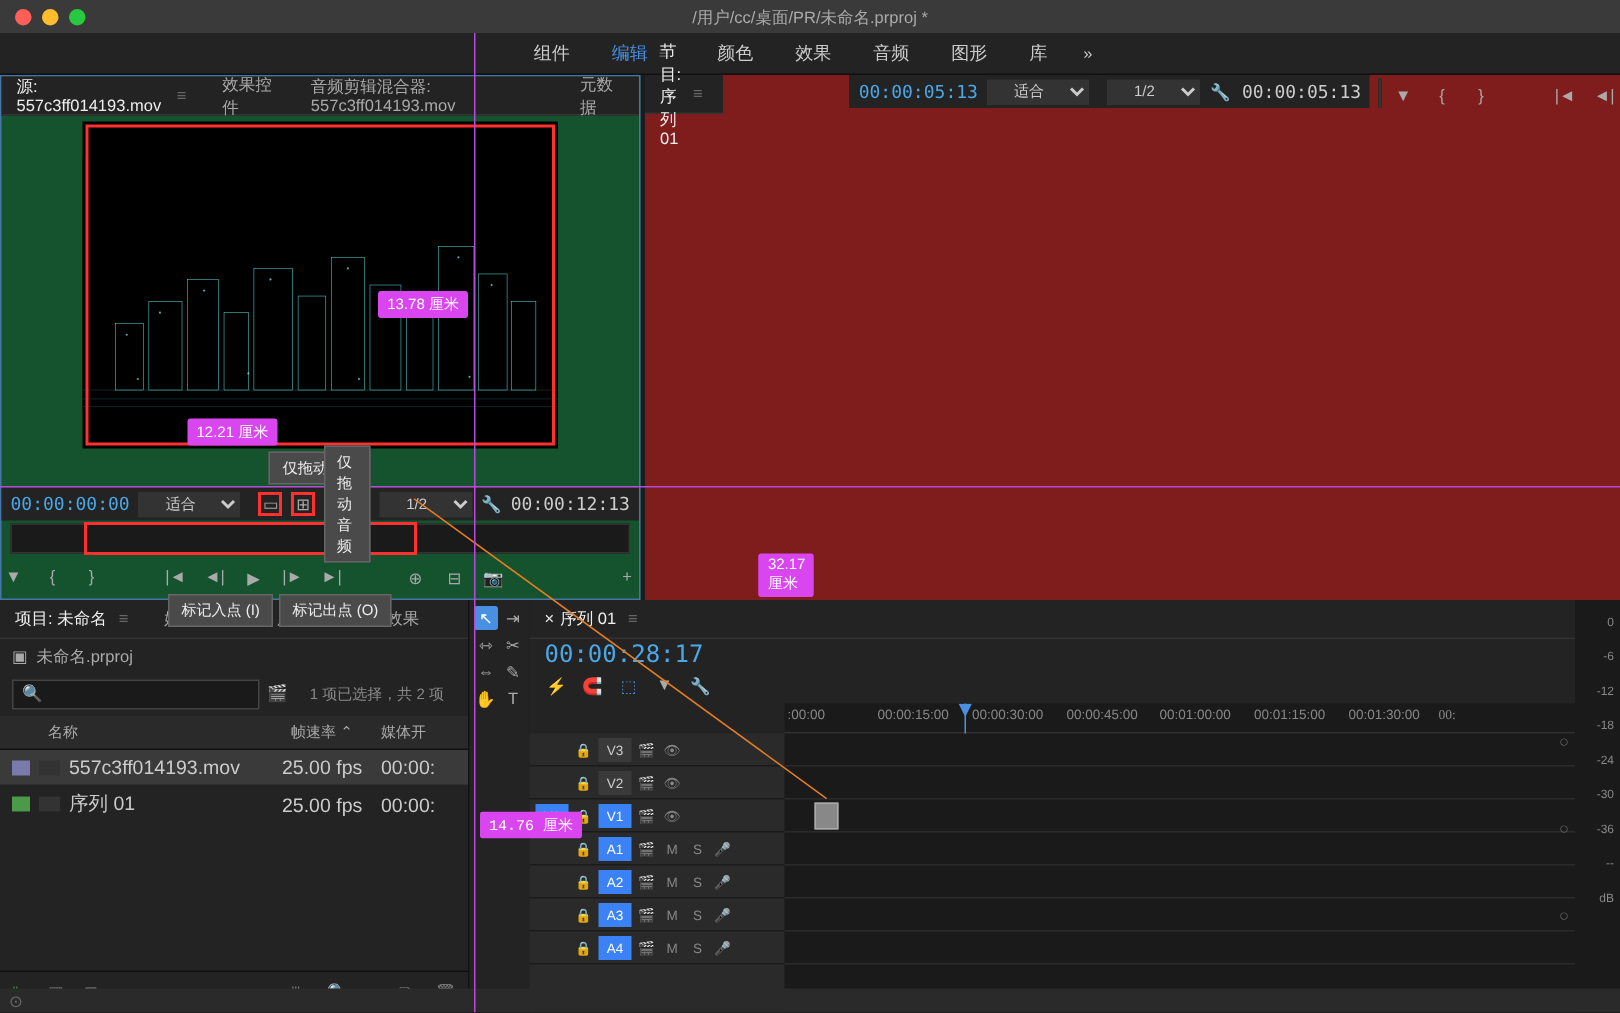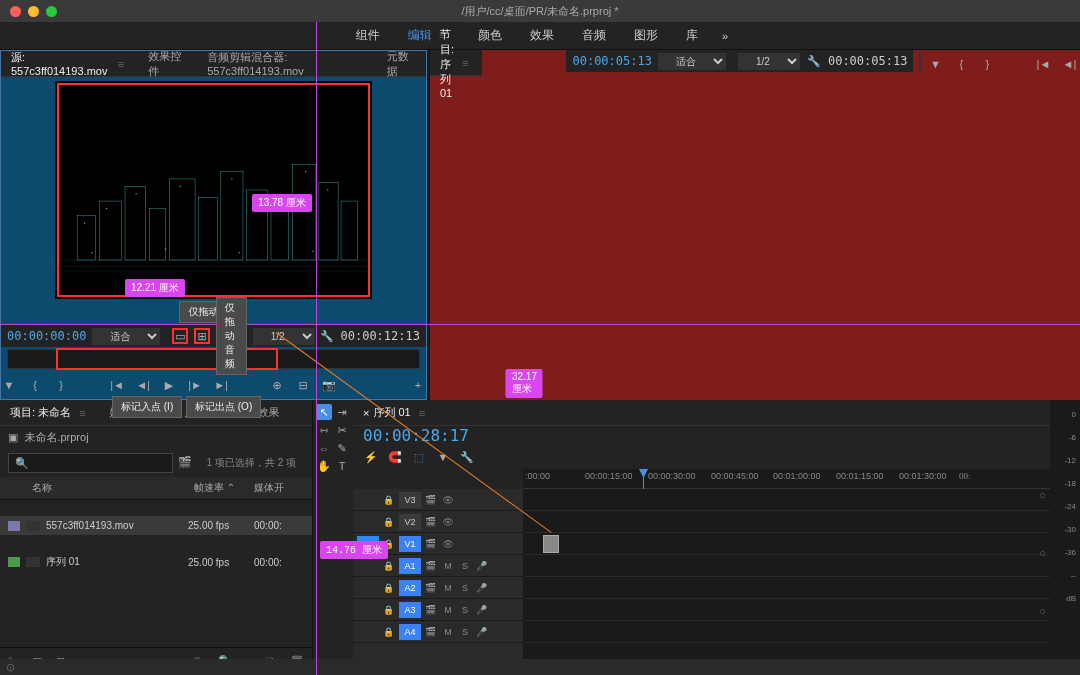--- a/index.html
+++ b/index.html
@@ -7,21 +7,21 @@
 .titlebar { height: 22px; background: #3a3a3a; display: flex; align-items: center; position: relative; }
 .traffic-lights { display: flex; gap: 7px; padding-left: 10px; }
 .tl { width: 11px; height: 11px; border-radius: 50%; }
 .tl.red { background: #ff5f57; } .tl.yellow { background: #ffbd2e; } .tl.green { background: #28c840; }
 .title-path { position: absolute; left: 50%; transform: translateX(-50%); color: #aaa; font-size: 11px; }
 .workspace-bar { height: 28px; background: #232323; display: flex; align-items: center; justify-content: center; gap: 0; border-bottom: 1px solid #111; }
 .ws-item { padding: 6px 14px; color: #ccc; cursor: pointer; font-size: 12px; }
 .ws-item.active { color: #4a90e2; }
 .ws-more { padding: 6px 10px; color: #ccc; }
 .main-area { display: flex; height: 350px; }
-.source-panel { width: 545px; border: 1px solid #4775a8; background: #0c4a6e; display: flex; flex-direction: column; }
+.source-panel { width: 545px; border: 1px solid #4775a8; background: #14532d; display: flex; flex-direction: column; }
 .panel-tabs { height: 26px; display: flex; align-items: center; background: #232323; border-bottom: 1px solid #333; }
 .tab { padding: 5px 10px; color: #aaa; cursor: pointer; font-size: 11px; display: flex; align-items: center; gap: 4px; }
 .tab.active { color: #eee; }
 .tab-menu { color: #666; padding: 0 4px; }
 .preview-area { flex: 1; background: #000; position: relative; margin: 4px 54px 0 54px; }
 .red-box { position: absolute; border: 2px solid #ff3030; }
 .pink-badge { position: absolute; background: #d946ef; color: #fff; padding: 2px 6px; font-size: 10px; border-radius: 2px; z-index: 10; margin-top: 45px; }
 .city-svg { width: 100%; height: 100%; }
 .time-controls { height: 22px; display: flex; align-items: center; padding: 0 6px; gap: 6px; background: #232323; }
 .timecode { color: #4aa8e8; font-family: monospace; font-size: 12px; }
@@ -36,21 +36,21 @@
 .program-panel { flex: 1; background: #7f1d1d; display: flex; flex-direction: row; margin-left: 3px; }
 .prog-preview { flex: 1; background: #000; margin: 4px 42px 0 42px; position: relative; }
 .lower-area { display: flex; height: 275px; }
 .project-panel { width: 313px; background: #232323; border-right: 1px solid #111; display: flex; flex-direction: column; }
 .proj-header { padding: 4px 8px; color: #aaa; display: flex; align-items: center; gap: 6px; }
 .search-row { padding: 4px 8px; display: flex; align-items: center; gap: 6px; }
 .search-input { flex: 1; background: #1a1a1a; border: 1px solid #444; color: #ccc; padding: 3px 6px; font-size: 11px; }
 .proj-info { color: #888; font-size: 10px; padding: 2px 8px; }
 .proj-table { flex: 1; overflow: auto; }
 .proj-th { display: flex; background: #2a2a2a; padding: 4px 8px; font-size: 10px; color: #aaa; border-bottom: 1px solid #111; }
-.proj-row { display: flex; padding: 4px 8px; align-items: center; gap: 6px; font-size: 10px; margin-top: 16px; }
+.proj-row { display: flex; padding: 4px 8px; align-items: center; gap: 6px; font-size: 13px; }
 .proj-row.selected { background: #3a3a3a; }
 .col-name { flex: 1; } .col-fps { width: 60px; } .col-start { width: 50px; }
 .clip-icon { width: 12px; height: 10px; background: #7a7aad; }
 .seq-icon { width: 12px; height: 10px; background: #4a9a4a; }
 .proj-footer { height: 28px; display: flex; align-items: center; padding: 0 8px; gap: 10px; border-top: 1px solid #111; }
 .pf-icon { width: 14px; height: 14px; color: #888; }
 .tools-col { width: 40px; background: #232323; display: flex; flex-direction: column; align-items: center; padding-top: 4px; gap: 2px; }
 .tool-row { display: flex; gap: 2px; }
 .tool-btn { width: 16px; height: 16px; color: #aaa; cursor: pointer; display: flex; align-items: center; justify-content: center; }
 .tool-btn.active { background: #4a90e2; color: #fff; border-radius: 2px; }

